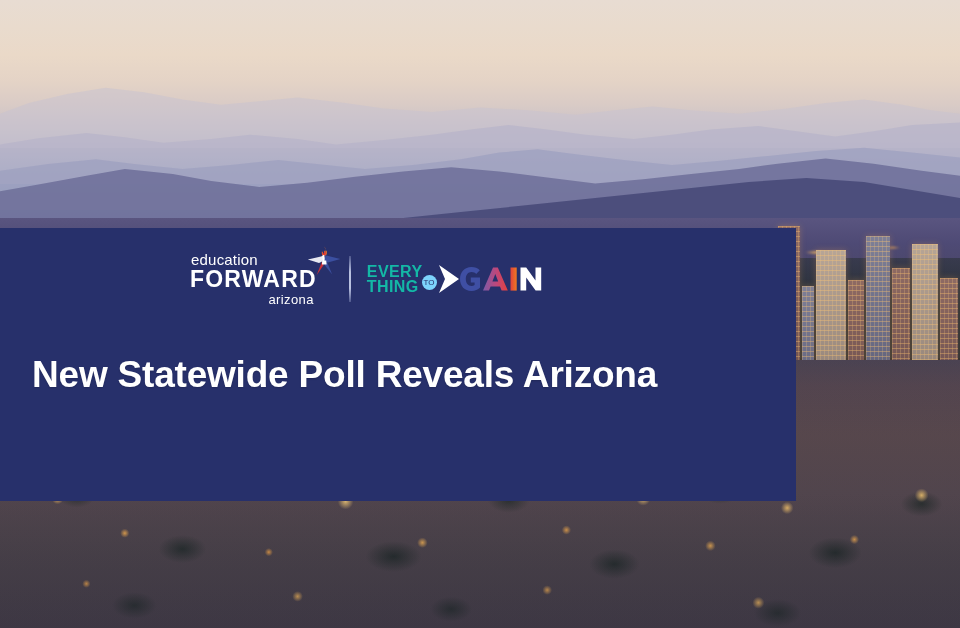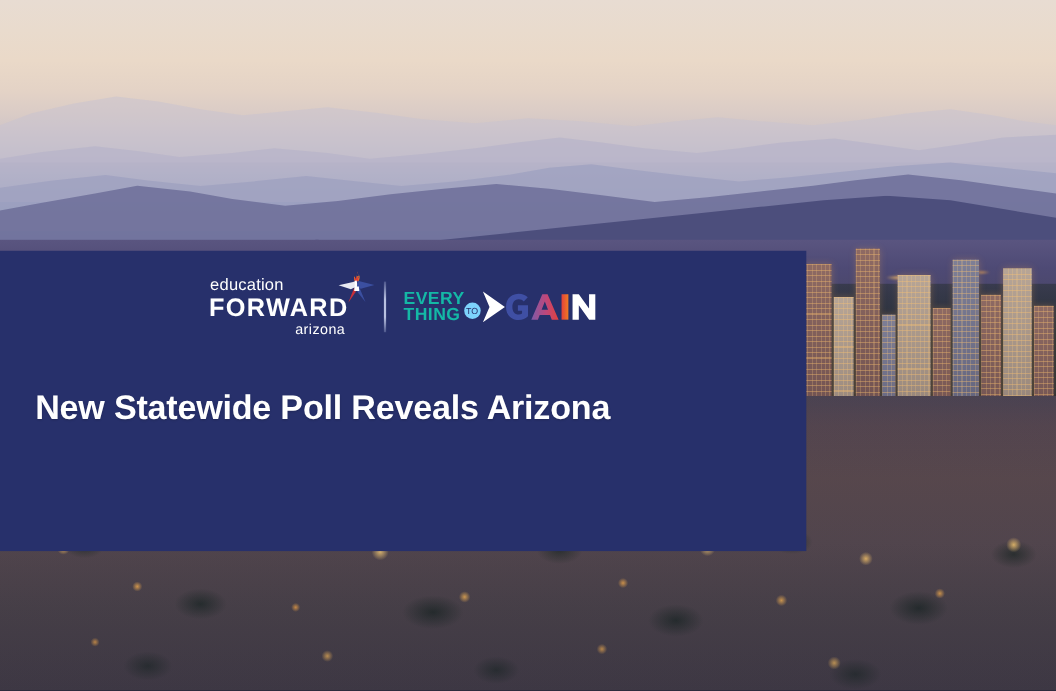--- a/index.html
+++ b/index.html
@@ -202,21 +202,21 @@
   .photo-tint{
     position:absolute; inset:0;
     background:linear-gradient(to bottom, rgba(30,30,70,0) 55%, rgba(26,28,66,.22) 100%);
     pointer-events:none;
   }
 
   
   .panel{
     position:absolute;
     left:0; top:228px;
-    width:733px; height:273px;
+    width:796px; height:273px;
     background:#27306b;
   }
 
   
   .logo-row{
     position:absolute;
     left:190px; top:22px;
     display:flex; align-items:center;
     height:58px;
   }
@@ -277,21 +277,21 @@
   .etg-gain{ margin-left:-6px; }
 
   
   .headline{
     position:absolute;
     left:32px; top:122px;
     width:650px;
     color:#ffffff;
     font-family:"Liberation Sans", sans-serif;
     font-weight:700;
-    font-size:31px;
+    font-size:37px;
     line-height:1.33;
     letter-spacing:-0.2px;
     text-shadow:0 1px 2px rgba(0,0,0,.18);
   }
   .headline-line{ display:block; white-space:nowrap; }
 </style>
 </head>
 <body>
 
 <div class="stage">

